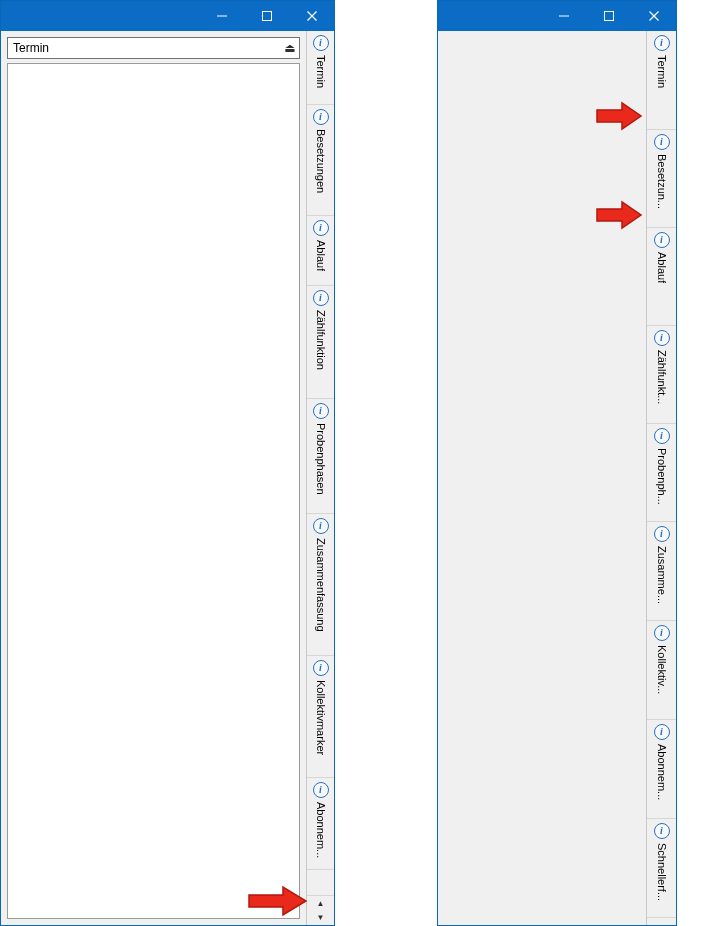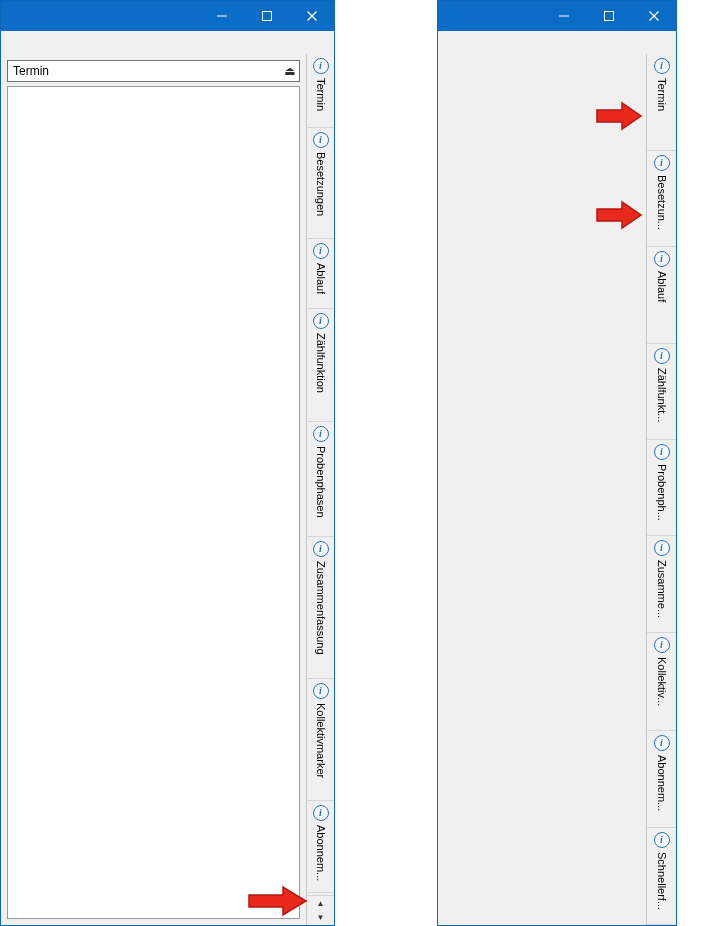--- a/index.html
+++ b/index.html
@@ -18,21 +18,20 @@
   }
 
   
   .window {
     position: absolute;
     background: #f0f0f0;
     border: 1px solid #0a67b7;
     box-sizing: border-box;
     display: flex;
     flex-direction: column;
-    gap: 23px;
   }
   .titlebar {
     height: 30px;
     background: #0a6cc4;
     display: flex;
     align-items: stretch;
     justify-content: flex-end;
     flex: 0 0 auto;
   }
   .title-btn {

